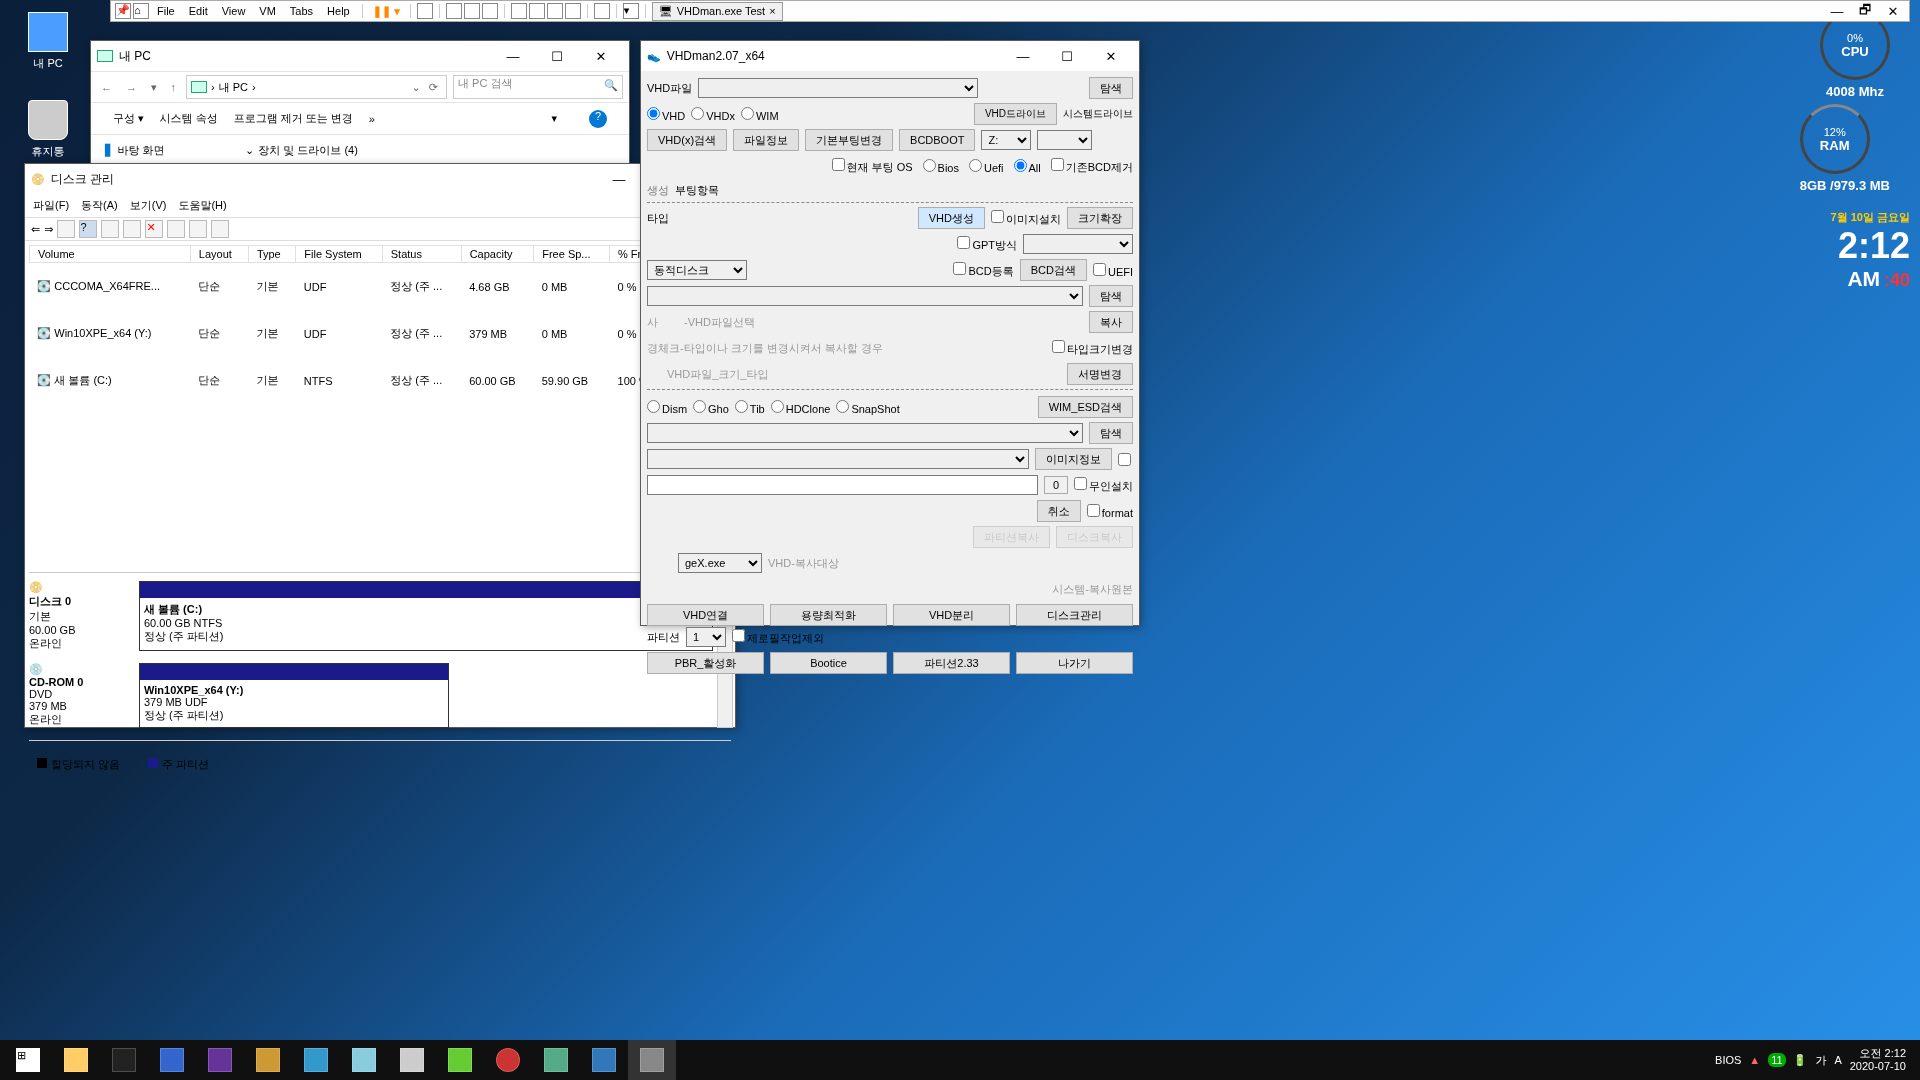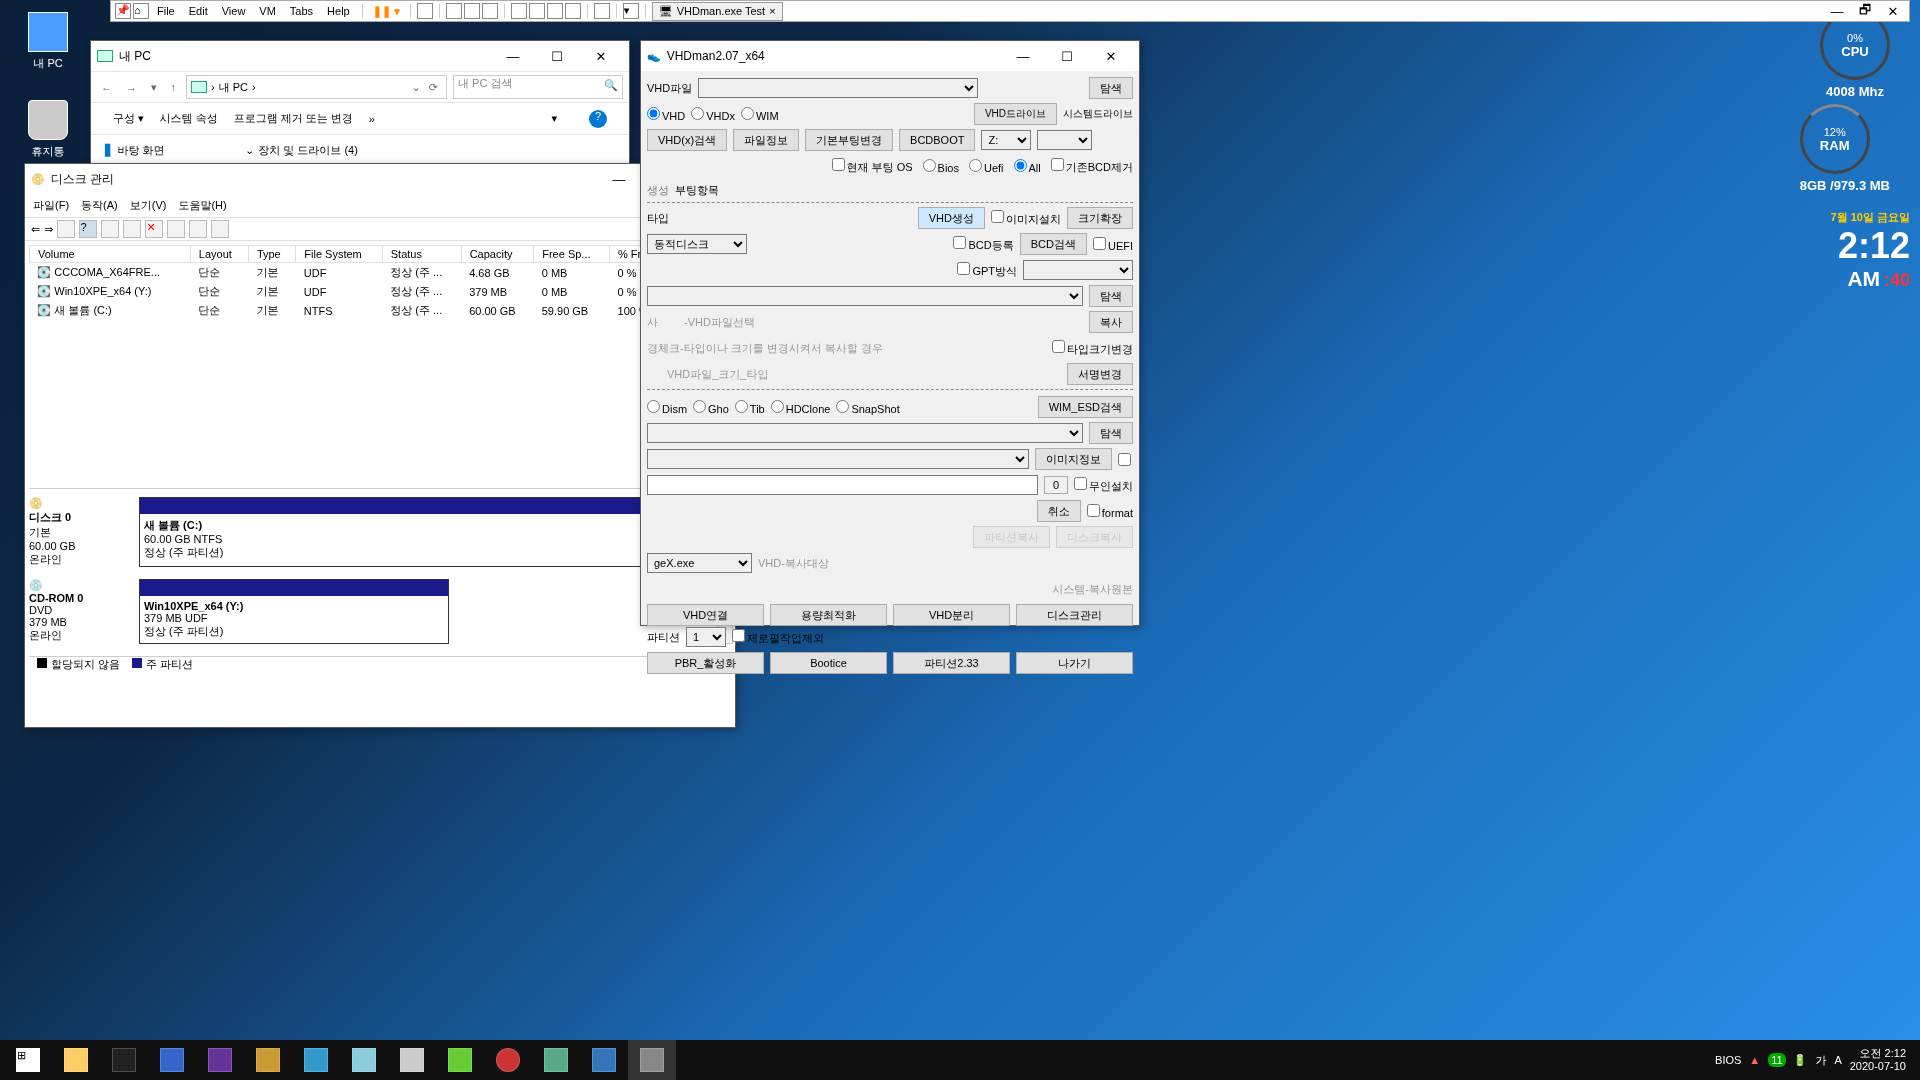--- a/index.html
+++ b/index.html
@@ -46,29 +46,29 @@
 .explorer .menubar { display: flex; align-items: center; height: 32px; padding: 0 22px; gap: 16px; border-bottom: 1px solid #e5e5e5; }
 .explorer .content { padding: 6px 10px; }
 .tree-node { display: flex; align-items: center; gap: 4px; padding: 2px 4px; cursor: pointer; }
 
 
 .diskmgmt .menubar2 { display: flex; gap: 12px; padding: 4px 8px; border-bottom: 1px solid #ddd; text-align: center; }
 .diskmgmt .iconbar { display: flex; gap: 4px; padding: 2px 6px; border-bottom: 1px solid #ddd; align-items: center; }
 .diskmgmt .iconbar .ib { width: 18px; height: 18px; border: 1px solid #bbb; background: #f4f4f4; }
 .diskmgmt table { width: 100%; border-collapse: collapse; }
 .diskmgmt th { text-align: left; padding: 2px 8px; background: #fff; border: 1px solid #e0e0e0; font-weight: normal; }
-.diskmgmt td { padding: 2px 8px; }
+.diskmgmt td { padding: 16px 8px; }
 .diskmgmt tr.row { cursor: pointer; }
 .diskmgmt .graphical { border-top: 1px solid #ccc; margin-top: 8px; padding-top: 8px; }
 .diskrow { display: flex; gap: 10px; margin-bottom: 12px; align-items: stretch; }
 .diskinfo { width: 100px; font-size: 11px; }
 .diskinfo .dname { font-weight: bold; }
 .partition { border: 1px solid #333; padding: 4px; flex: 1; }
 .partition .stripe { height: 16px; background: #1a1a8a; margin: -4px -4px 4px -4px; }
-.legend { display: flex; gap: 12px; padding: 0 8px; border-top: 1px solid #ccc; }
+.legend { display: flex; gap: 28px; padding: 16px 8px; border-top: 1px solid #ccc; }
 .legend .sq { width: 10px; height: 10px; display: inline-block; margin-right: 4px; }
 
 
 .vhdman .body { padding: 6px; font-size: 11px; }
 .vhdman .row { display: flex; align-items: center; gap: 6px; margin-bottom: 4px; min-height: 22px; }
 .vhdman label { font-size: 11px; }
 .vhdman input[type="text"], .vhdman select { border: 1px solid #7a7a7a; height: 20px; padding: 0 2px; font-size: 11px; }
 .vhdman .combo { width: 280px; }
 .vhdman button, .btn { background: #e1e1e1; border: 1px solid #adadad; padding: 2px 10px; font-size: 11px; cursor: pointer; height: 22px; }
 .vhdman input[type="radio"], .vhdman input[type="checkbox"] { margin-right: 2px; }
@@ -375,30 +375,30 @@
       <span>부팅항목</span>
     </div>
     <div class="row">
       <label>타입</label>
       <span class="wide"></span>
       <button style="background:#d0e8ff;">VHD생성</button>
       <label><input type="checkbox" style=""><span>이미지설치</span></label>
       <button>크기확장</button>
     </div>
     <div class="row">
+      <span class="wide"></span>
+      <label><input type="checkbox" style=""><span>GPT방식</span></label>
+      <select style="width:110px;"></select>
+    </div>
+    <div class="row">
       <select style="width:100px;"><option>동적디스크</option></select>
       <span class="wide"></span>
       <label><input type="checkbox" style=""><span>BCD등록</span></label>
       <button>BCD검색</button>
       <label><input type="checkbox" style=""><span>UEFI</span></label>
-    </div>
-    <div class="row">
-      <span class="wide"></span>
-      <label><input type="checkbox" style=""><span>GPT방식</span></label>
-      <select style="width:110px;"></select>
     </div>
     <div class="row">
       <select class="wide"></select>
       <button>탐색</button>
     </div>
     <div class="row" style="color:#999;">
       <span>사</span>
       <span style="margin-left:20px;">-VHD파일선택</span>
       <span class="wide"></span>
       <button>복사</button>
@@ -440,21 +440,21 @@
       <span class="wide"></span>
       <button>취소</button>
       <label><input type="checkbox" style=""><span>format</span></label>
     </div>
     <div class="row">
       <span class="wide"></span>
       <button disabled="" style="opacity:.5;">파티션복사</button>
       <button disabled="" style="opacity:.5;">디스크복사</button>
     </div>
     <div class="row">
-      <select style="width:105px;"><option>geX.exe</option></select>
+      <select style="width:84px;margin-left:31px;"><option>geX.exe</option></select>
       <span style="color:#999;">VHD-복사대상</span>
     </div>
     <div class="row">
       <span class="wide"></span>
       <span style="color:#999;">시스템-복사원본</span>
     </div>
     <div class="botrow">
       <button>VHD연결</button>
       <button>용량최적화</button>
       <button>VHD분리</button>

